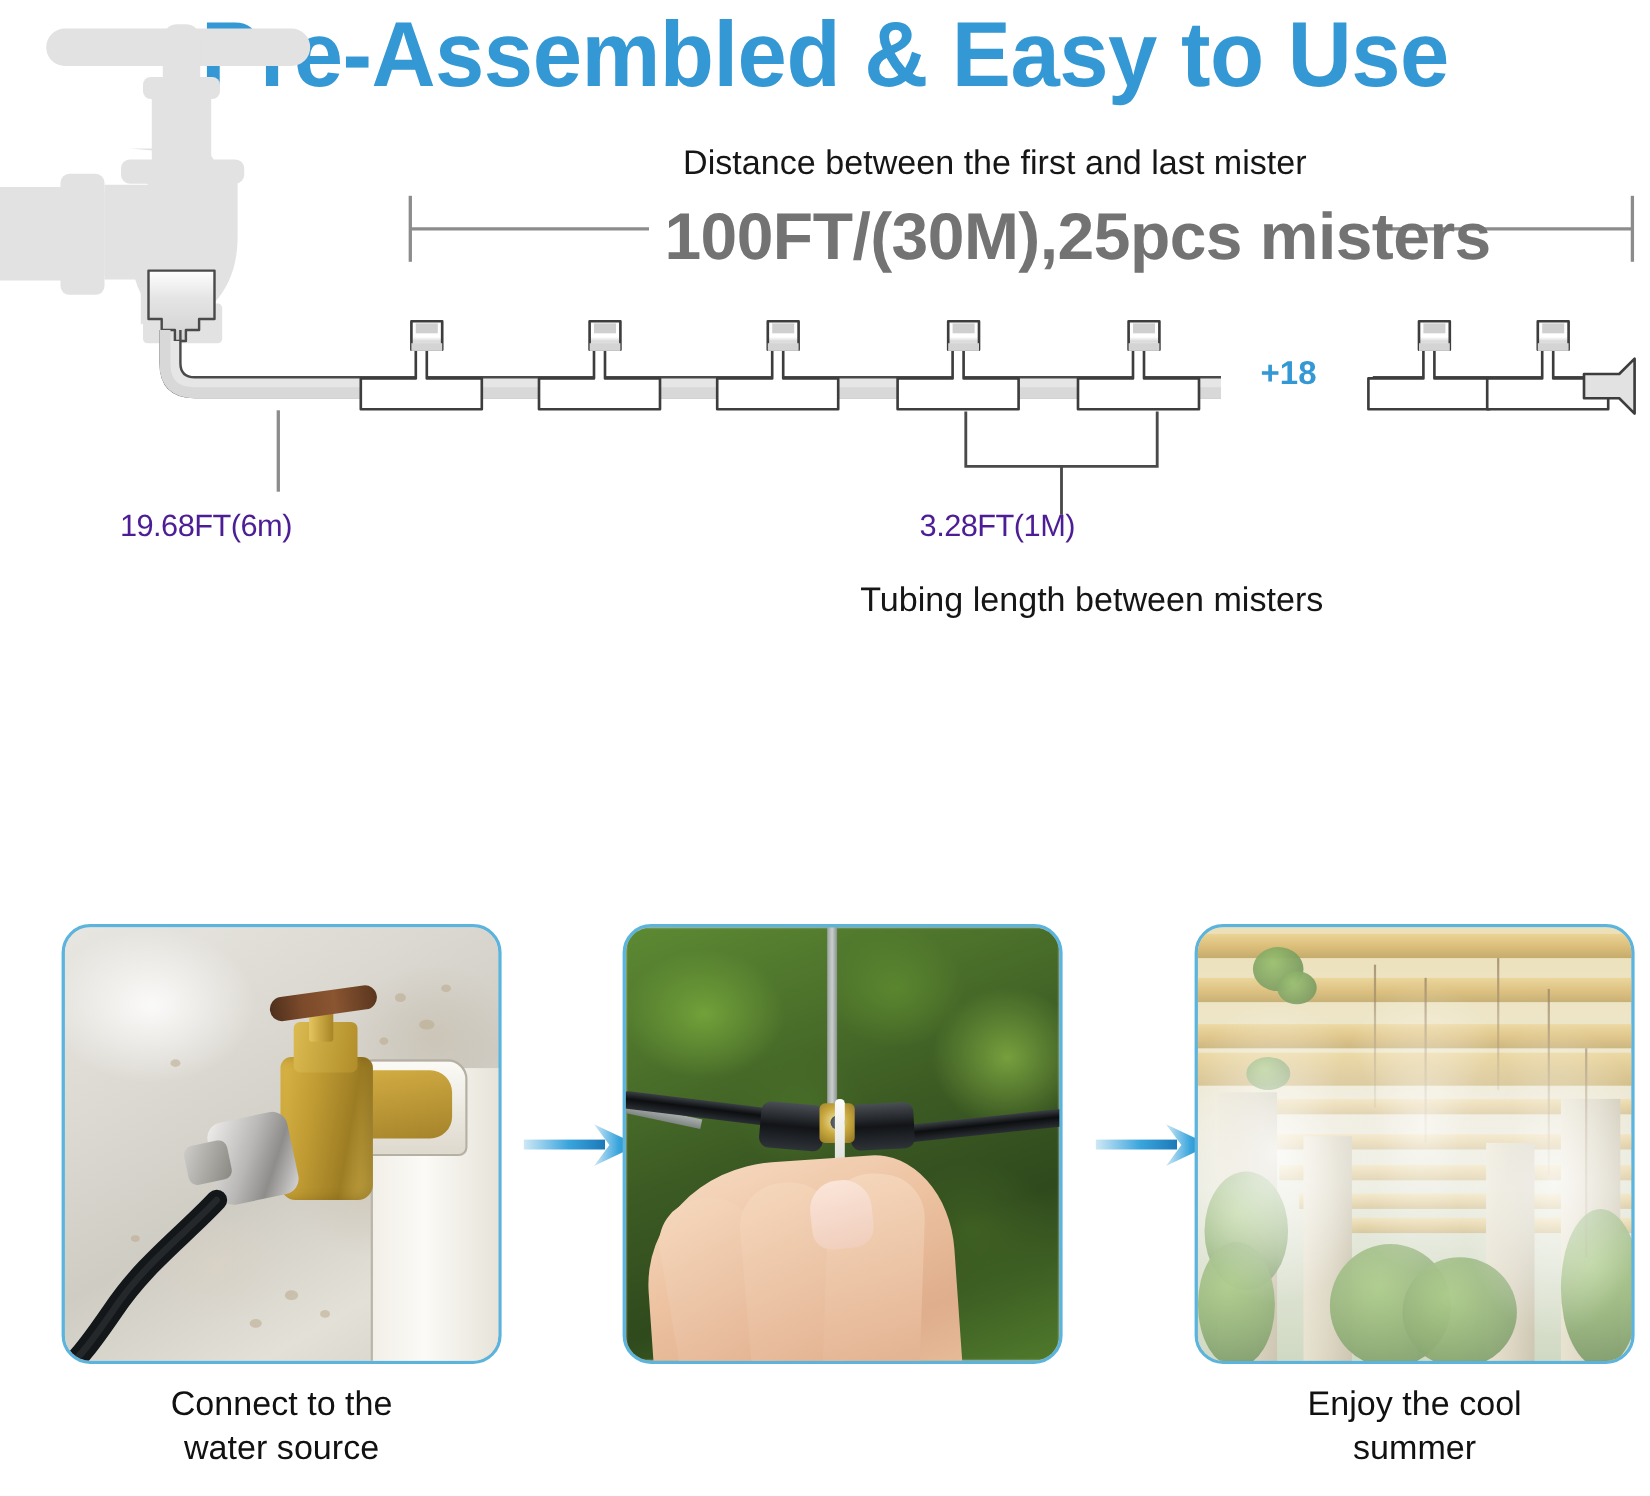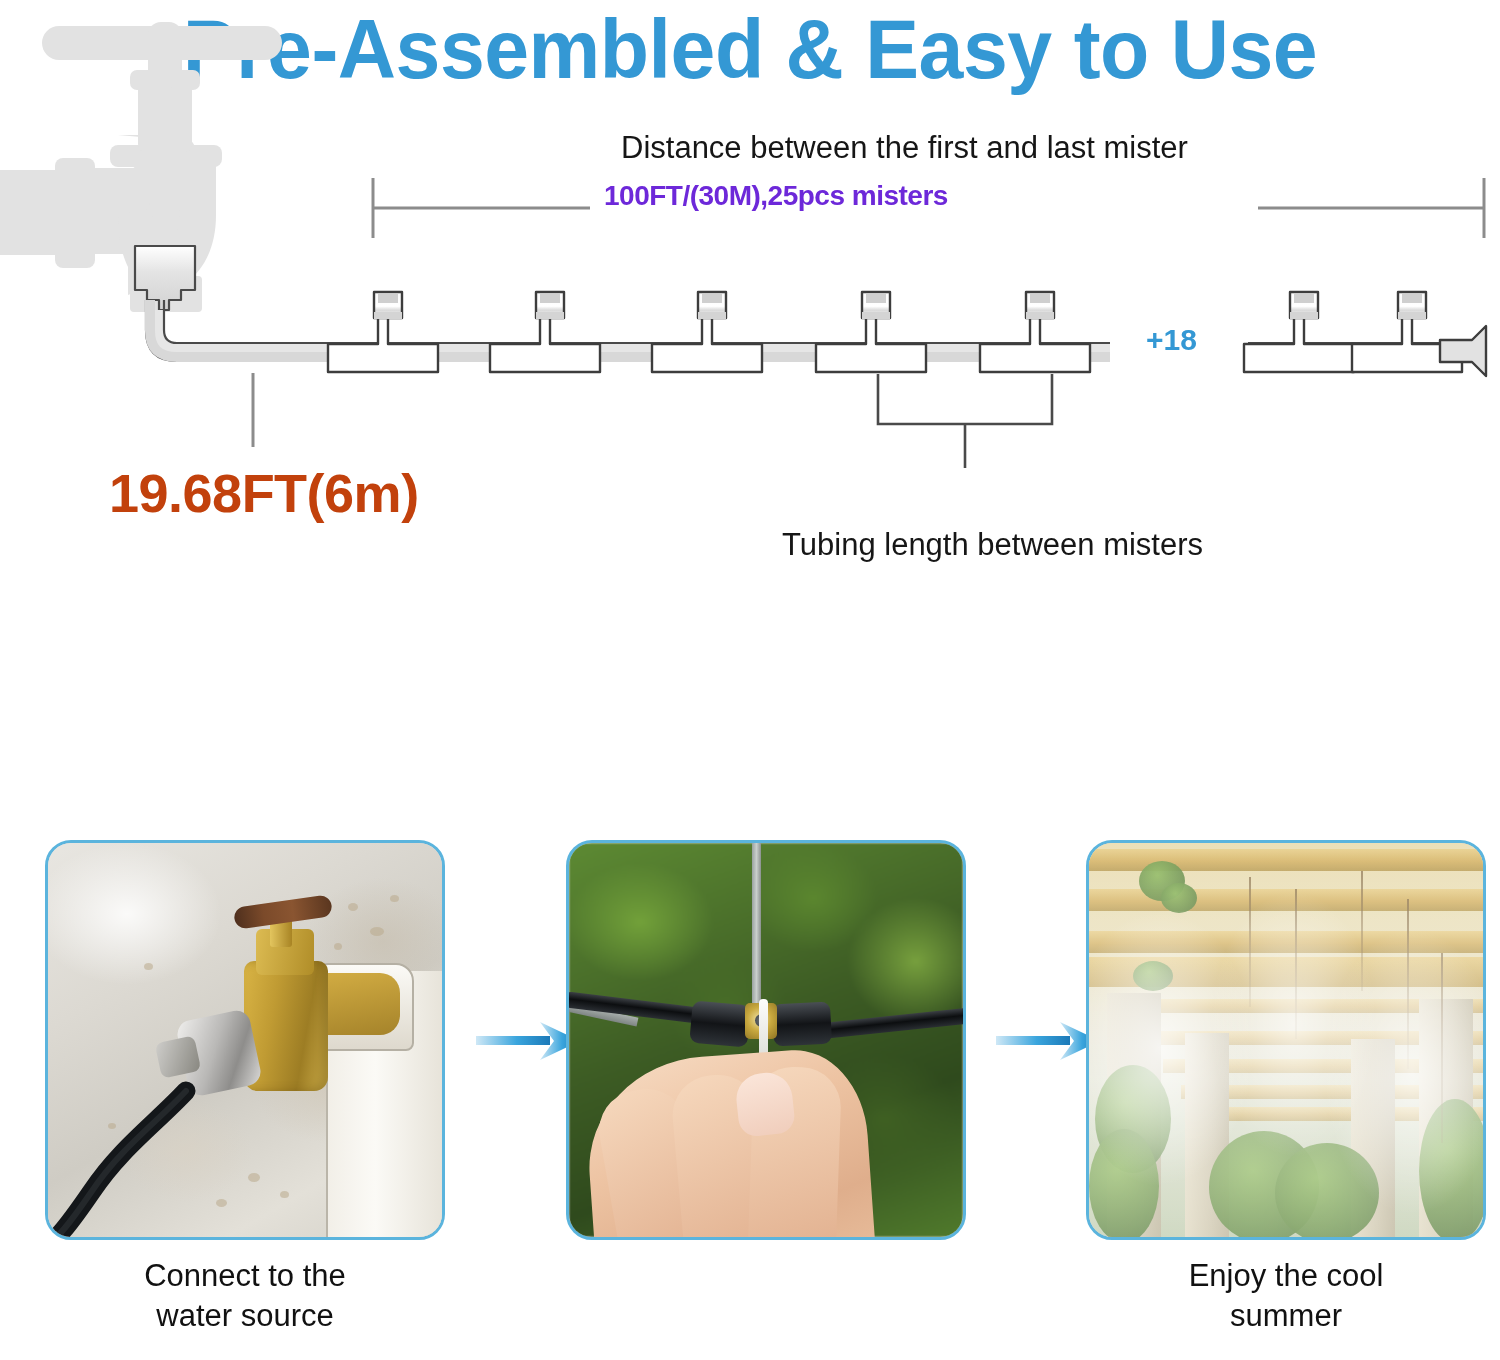--- a/index.html
+++ b/index.html
@@ -34,29 +34,29 @@
     position: absolute;
     white-space: nowrap;
     font-family: "Liberation Sans", sans-serif;
   }
   .dlabel.black {
     color: #161616;
     font-size: 31px;
     font-weight: normal;
   }
   .dlabel.blue-big {
-    color: #6d28d9;
-    font-size: 28px;
+    color: #737373;
+    font-size: 60px;
     font-weight: bold;
     letter-spacing: -0.5px;
   }
   .dlabel.blue-mid {
-    color: #c2410c;
-    font-size: 54px;
-    font-weight: bold;
+    color: #4c1d95;
+    font-size: 28px;
+    font-weight: normal;
     letter-spacing: -0.5px;
   }
   .dlabel.blue-plus {
     color: #3498d4;
     font-size: 30px;
     font-weight: bold;
   }
 
   
   #photos { position: absolute; left: 0; top: 840px; width: 1500px; height: 520px; }
@@ -395,27 +395,28 @@
     </svg>
 
     <div class="dlabel black" style="left:621px; top:130px;">Distance between the first and last mister</div>
 
     <div class="dlabel blue-big" style="left:604px; top:180px;">100FT/(30M),25pcs misters</div>
 
     <div class="dlabel blue-plus" style="left:1146px; top:323px;">+18</div>
 
     <div class="dlabel blue-mid" style="left:109px; top:462px;">19.68FT(6m)</div>
 
+    <div class="dlabel blue-mid" style="left:836px; top:462px;">3.28FT(1M)</div>
 
     <div class="dlabel black" style="left:742px; top:527px;margin-left:40px;">Tubing length between misters</div>
   </div>
 
   <div id="photos">
 
-    <div class="photo-cell" style="left:45px;">
+    <div class="photo-cell" style="left:56px;">
       <div class="photo-frame">
         <div class="p1-bg"></div>
         <div class="p1-speck" style="left:300px;top:60px;width:10px;height:8px;"></div>
         <div class="p1-speck" style="left:322px;top:84px;width:14px;height:9px;"></div>
         <div class="p1-speck" style="left:286px;top:100px;width:8px;height:7px;"></div>
         <div class="p1-speck" style="left:342px;top:52px;width:9px;height:7px;"></div>
         <div class="p1-speck" style="left:200px;top:330px;width:12px;height:9px;"></div>
         <div class="p1-speck" style="left:232px;top:348px;width:9px;height:7px;"></div>
         <div class="p1-speck" style="left:168px;top:356px;width:11px;height:8px;"></div>
         <div class="p1-speck" style="left:60px;top:280px;width:8px;height:6px;"></div>

